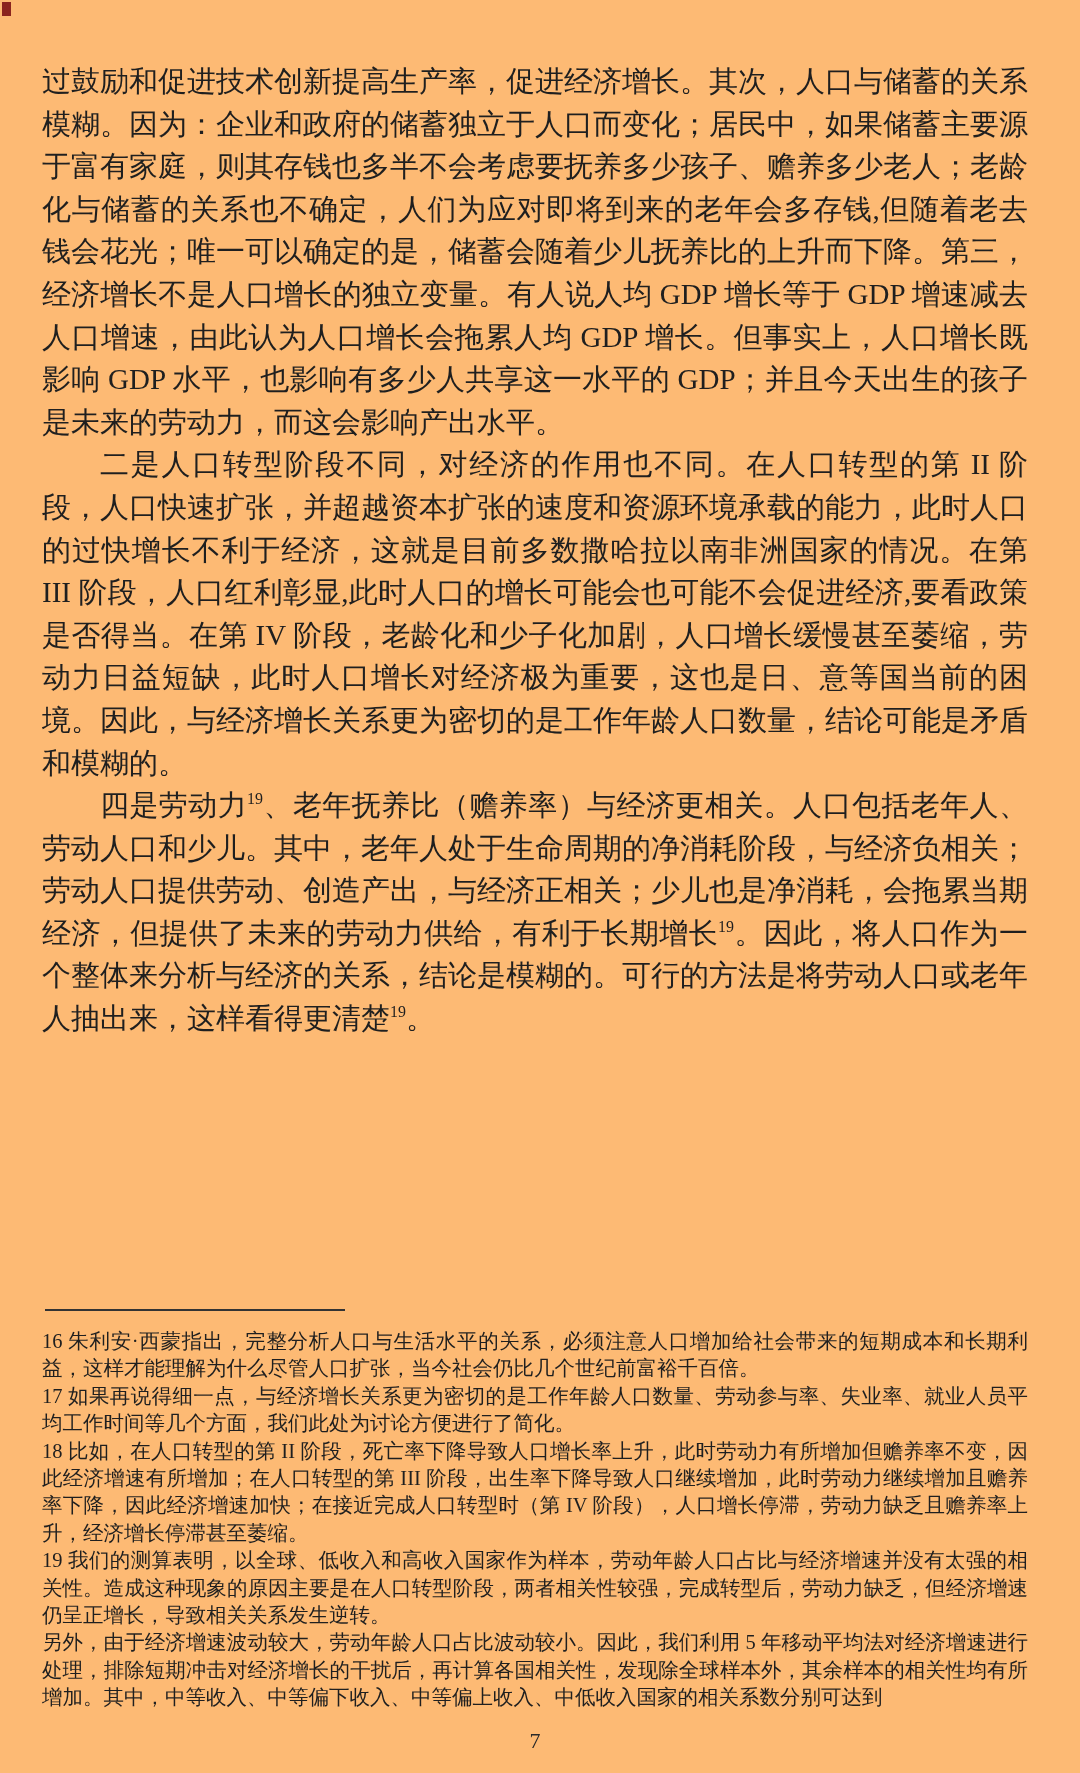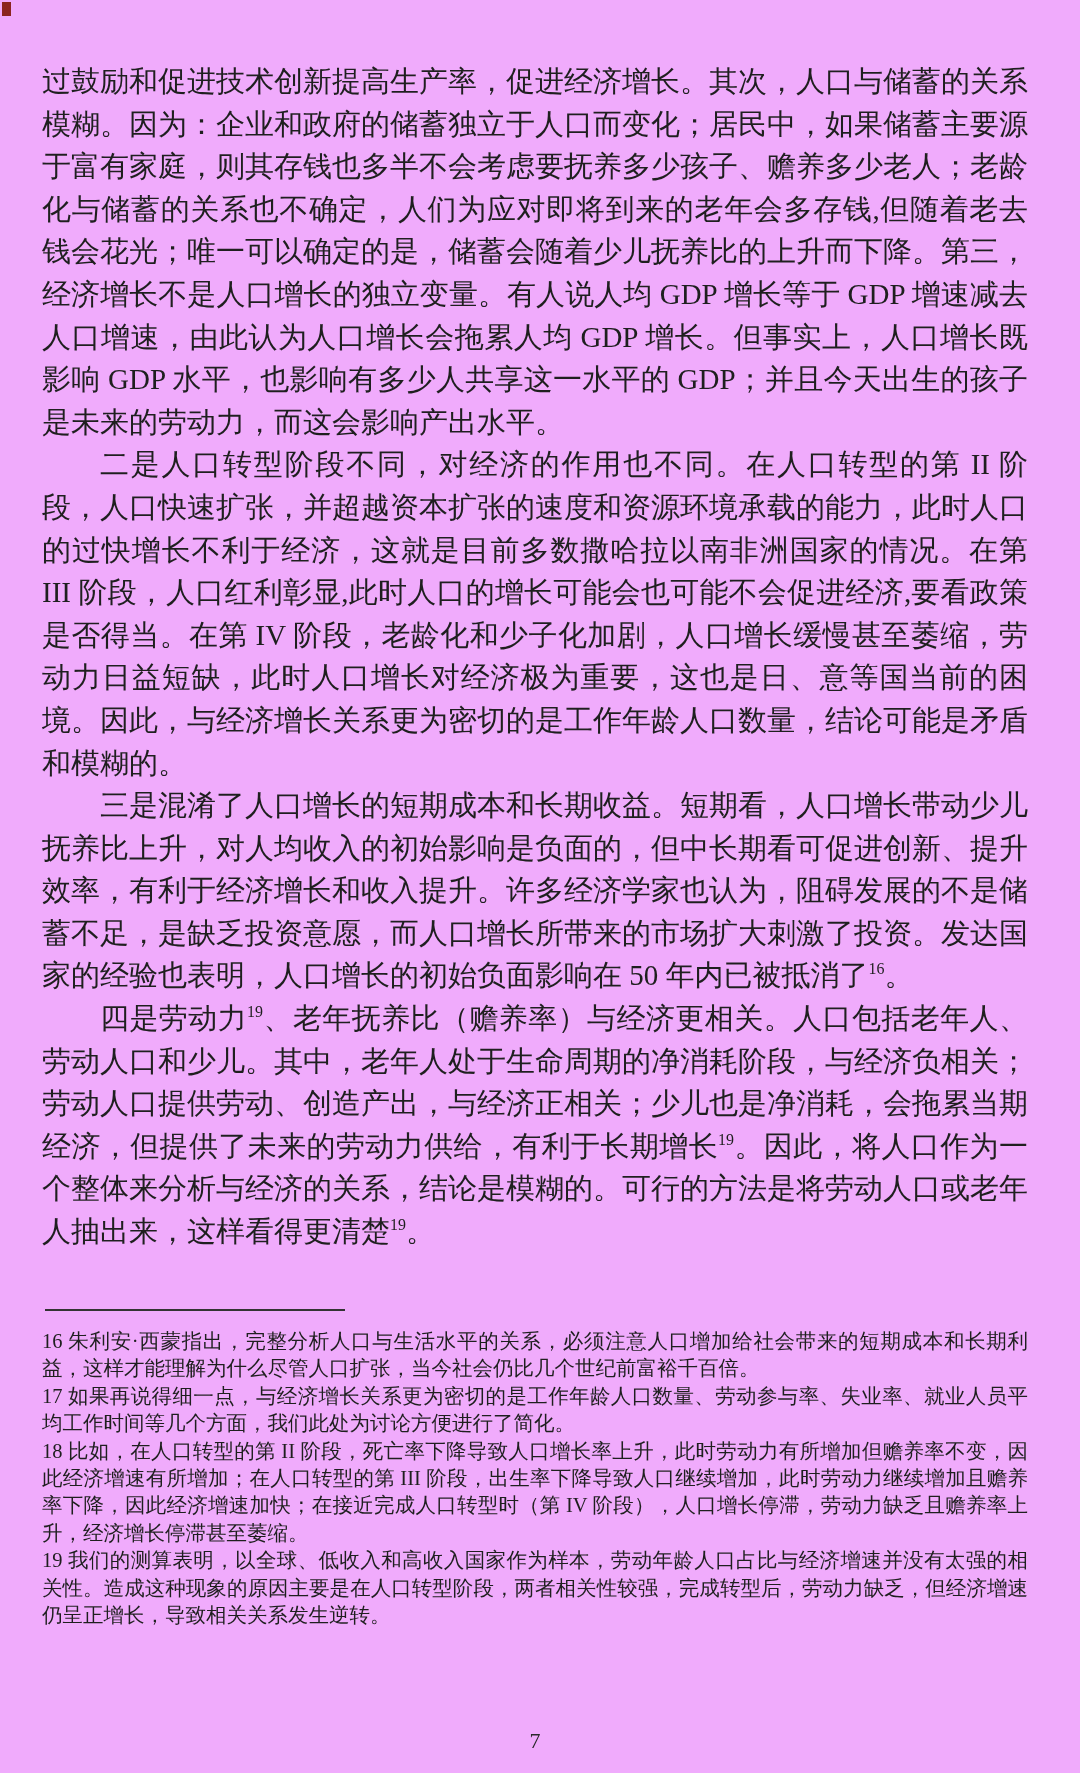--- a/index.html
+++ b/index.html
@@ -2,21 +2,21 @@
 <html lang="zh"><head>
 <meta charset="utf-8">
 <style>
   html, body { margin: 0; padding: 0; }
   body { background: #ffffff; }
 
   .page {
     position: relative;
     width: 1080px;
     height: 1773px;
-    background: #f0abfc;
+    background: #fdba74;
     overflow: hidden;
     font-family: "Liberation Serif", "DejaVu Serif", serif;
     color: #1f1f1f;
   }
 
   .body-text {
     position: absolute;
     left: 42px;
     top: 60px;
     width: 986px;
@@ -75,27 +75,27 @@
 </style>
 </head>
 <body>
 
 <div class="page">
   <div class="scan-artifact"></div>
 
   <div class="body-text" id="body-container">
       <p class="para">过鼓励和促进技术创新提高生产率，促进经济增长。其次，人口与储蓄的关系模糊。因为：企业和政府的储蓄独立于人口而变化；居民中，如果储蓄主要源于富有家庭，则其存钱也多半不会考虑要抚养多少孩子、赡养多少老人；老龄化与储蓄的关系也不确定，人们为应对即将到来的老年会多存钱,但随着老去钱会花光；唯一可以确定的是，储蓄会随着少儿抚养比的上升而下降。第三，经济增长不是人口增长的独立变量。有人说人均 GDP 增长等于 GDP 增速减去人口增速，由此认为人口增长会拖累人均 GDP 增长。但事实上，人口增长既影响 GDP 水平，也影响有多少人共享这一水平的 GDP；并且今天出生的孩子是未来的劳动力，而这会影响产出水平。</p>
       <p class="para indent">二是人口转型阶段不同，对经济的作用也不同。在人口转型的第 II 阶段，人口快速扩张，并超越资本扩张的速度和资源环境承载的能力，此时人口的过快增长不利于经济，这就是目前多数撒哈拉以南非洲国家的情况。在第 III 阶段，人口红利彰显,此时人口的增长可能会也可能不会促进经济,要看政策是否得当。在第 IV 阶段，老龄化和少子化加剧，人口增长缓慢甚至萎缩，劳动力日益短缺，此时人口增长对经济极为重要，这也是日、意等国当前的困境。因此，与经济增长关系更为密切的是工作年龄人口数量，结论可能是矛盾和模糊的。</p>
-      <p class="para indent">三是混淆了人口增长的短期成本和长期收益。短期看，人口增长带动少儿抚养比上升，对人均收入的初始影响是负面的，但中长期看可促进创新、提升效率，有利于经济增长和收入提升。许多经济学家也认为，阻碍发展的不是储蓄不足，是缺乏投资意愿，而人口增长所带来的市场扩大刺激了投资。发达国家的经验也表明，人口增长的初始负面影响在 50 年内已被抵消了<sup class="fnref">16</sup>。</p>
       <p class="para indent">四是劳动力<sup class="fnref">19</sup>、老年抚养比（赡养率）与经济更相关。人口包括老年人、劳动人口和少儿。其中，老年人处于生命周期的净消耗阶段，与经济负相关；劳动人口提供劳动、创造产出，与经济正相关；少儿也是净消耗，会拖累当期经济，但提供了未来的劳动力供给，有利于长期增长<sup class="fnref">19</sup>。因此，将人口作为一个整体来分析与经济的关系，结论是模糊的。可行的方法是将劳动人口或老年人抽出来，这样看得更清楚<sup class="fnref">19</sup>。</p>
     </div>
 
   <div class="footnote-rule"></div>
 
   <div class="footnotes" id="footnotes-container">
       <p class="para">16 朱利安·西蒙指出，完整分析人口与生活水平的关系，必须注意人口增加给社会带来的短期成本和长期利益，这样才能理解为什么尽管人口扩张，当今社会仍比几个世纪前富裕千百倍。</p>
       <p class="para">17 如果再说得细一点，与经济增长关系更为密切的是工作年龄人口数量、劳动参与率、失业率、就业人员平均工作时间等几个方面，我们此处为讨论方便进行了简化。</p>
       <p class="para">18 比如，在人口转型的第 II 阶段，死亡率下降导致人口增长率上升，此时劳动力有所增加但赡养率不变，因此经济增速有所增加；在人口转型的第 III 阶段，出生率下降导致人口继续增加，此时劳动力继续增加且赡养率下降，因此经济增速加快；在接近完成人口转型时（第 IV 阶段），人口增长停滞，劳动力缺乏且赡养率上升，经济增长停滞甚至萎缩。</p>
       <p class="para">19 我们的测算表明，以全球、低收入和高收入国家作为样本，劳动年龄人口占比与经济增速并没有太强的相关性。造成这种现象的原因主要是在人口转型阶段，两者相关性较强，完成转型后，劳动力缺乏，但经济增速仍呈正增长，导致相关关系发生逆转。</p>
+      <p class="para">另外，由于经济增速波动较大，劳动年龄人口占比波动较小。因此，我们利用 5 年移动平均法对经济增速进行处理，排除短期冲击对经济增长的干扰后，再计算各国相关性，发现除全球样本外，其余样本的相关性均有所增加。其中，中等收入、中等偏下收入、中等偏上收入、中低收入国家的相关系数分别可达到</p>
     </div>
 
   <div class="page-number">7</div>
 </div>
 
 </body></html>

